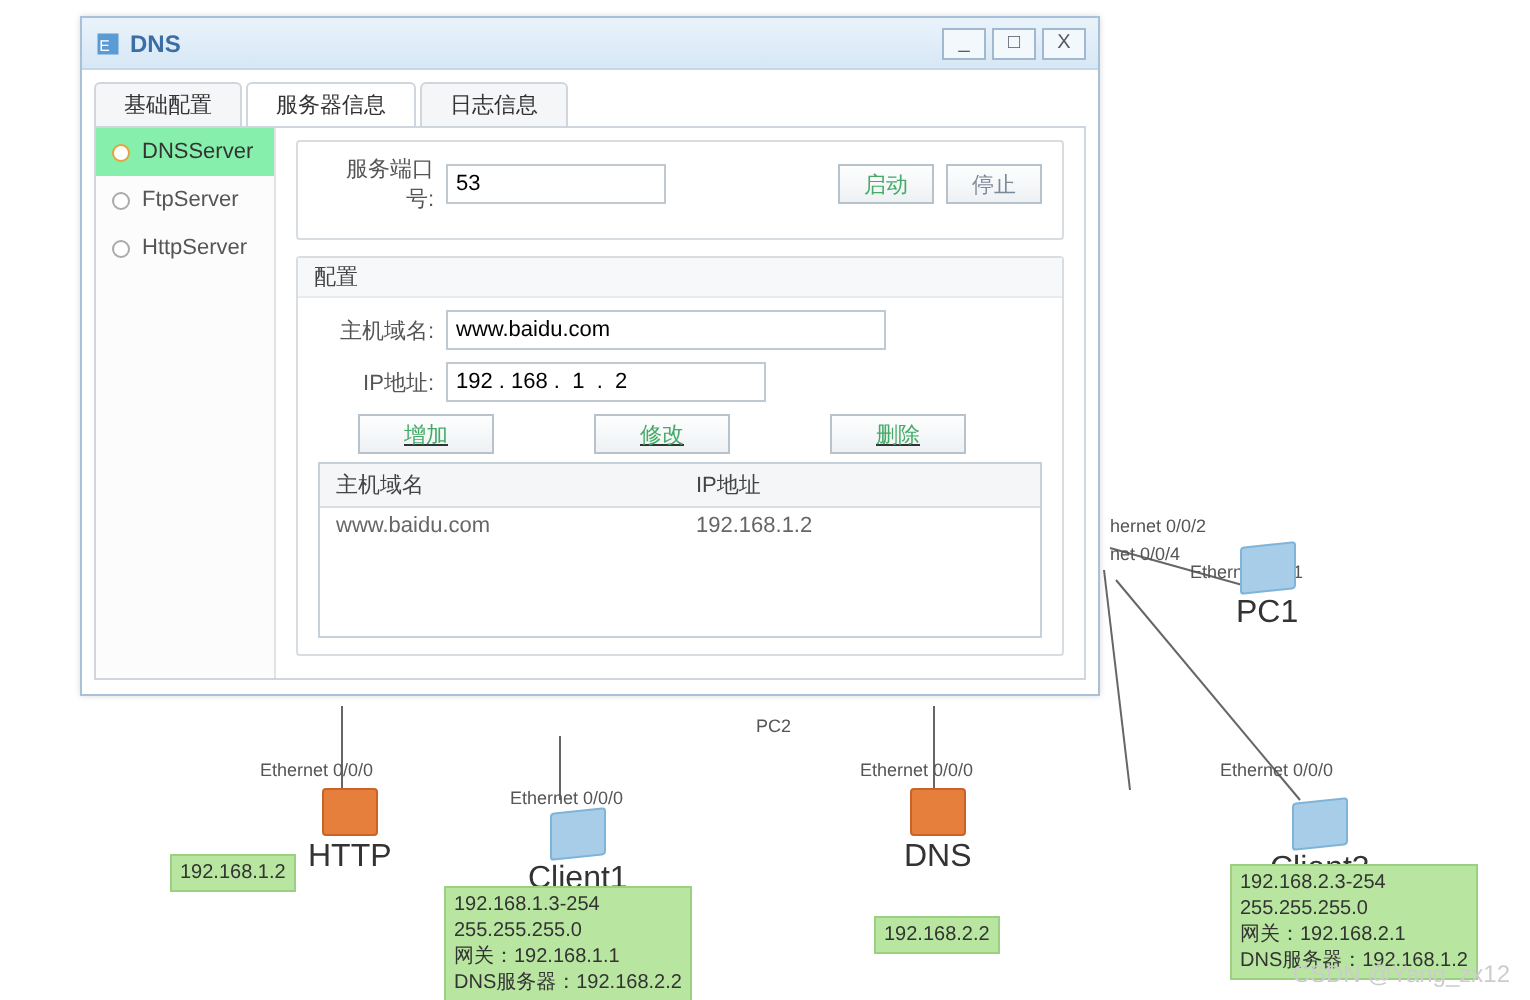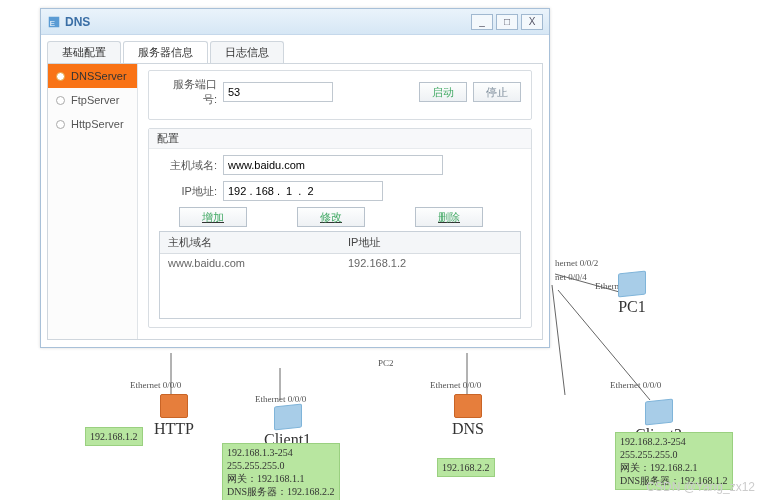--- a/index.html
+++ b/index.html
@@ -13,21 +13,21 @@
   .winbtn { width: 22px; height: 16px; border: 1px solid #a0b8d0; background: #f3f8fc; margin-left: 3px; display: flex; align-items: center; justify-content: center; font-size: 10px; color: #556; cursor: pointer; }
   
   .inner { padding: 6px; height: calc(100% - 26px); }
   .tabs { display: flex; border-bottom: 1px solid #cfd6dd; }
   .tab { padding: 3px 14px; border: 1px solid #cfd6dd; border-bottom: none; background: #f4f6f8; margin-right: 2px; cursor: pointer; border-radius: 3px 3px 0 0; font-size: 11px; }
   .tab.active { background: #fff; }
   
   .body { display: flex; height: calc(100% - 24px); border: 1px solid #cfd6dd; border-top: none; }
   .sidebar { width: 90px; background: #fcfcfc; border-right: 1px solid #e0e4e8; }
   .sideitem { display: flex; align-items: center; padding: 6px 8px; cursor: pointer; font-size: 11px; color: #555; }
-  .sideitem.sel { background: #f97316; color: #333; }
+  .sideitem.sel { background: #86efac; color: #333; }
   .radio { width: 9px; height: 9px; border: 1px solid #aaa; border-radius: 50%; margin-right: 6px; background: #fff; }
   .sideitem.sel .radio { border-color: #e6a23c; }
   
   .main { flex: 1; padding: 6px 10px; overflow: auto; }
   .group { border: 1px solid #d8dde2; border-radius: 2px; margin-bottom: 8px; }
   .group-title { font-size: 11px; color: #444; padding: 2px 8px; background: #f7f8fa; border-bottom: 1px solid #e8ebee; }
   .group-body { padding: 6px 10px; }
   .row { display: flex; align-items: center; margin-bottom: 6px; font-size: 11px; }
   .row label { width: 58px; text-align: right; margin-right: 6px; color: #555; }
   .txt { border: 1px solid #c0c8d0; padding: 2px 4px; font-size: 11px; height: 20px; }
@@ -37,21 +37,21 @@
   .btn-row .btn { padding: 2px 22px; }
   
   .table { border: 1px solid #c8d0d8; margin: 4px 10px 8px; height: 88px; overflow: auto; background: #fff; }
   .thead, .trow { display: flex; }
   .thead { background: #f4f6f8; border-bottom: 1px solid #d8dde2; }
   .th, .td { flex: 1; padding: 3px 8px; font-size: 11px; }
   .th { color: #444; }
   .td { color: #666; }
   
   
-  .diagram { position: absolute; left: 0; top: 0; width: 765px; height: 500px; z-index: -1; font-family: Liberation Serif, serif; }
+  .diagram { position: absolute; left: 0; top: 0; width: 765px; height: 500px; z-index: -1; }
   .node { position: absolute; text-align: center; font-size: 10px; }
   .devicon { width: 28px; height: 24px; margin: 0 auto 2px; }
   .devicon.server-o { background: #e67e3c; border: 1px solid #c96426; border-radius: 2px; }
   .devicon.pc { background: #a8cde8; border: 1px solid #7fb4d9; border-radius: 2px; transform: skewY(-6deg); }
   .lbl { color: #333; font-size: 16px; }
   .iface { color: #555; font-size: 9px; position: absolute; white-space: nowrap; }
   .note { position: absolute; background: #b8e6a0; border: 1px solid #9ad080; padding: 2px 4px; font-size: 10px; line-height: 1.3; white-space: pre; }
   .watermark { position: absolute; right: 10px; bottom: 6px; color: #ccc; font-size: 12px; }
   svg.lines { position: absolute; left:0; top:0; width:765px; height:500px; pointer-events:none; }
 </style>

